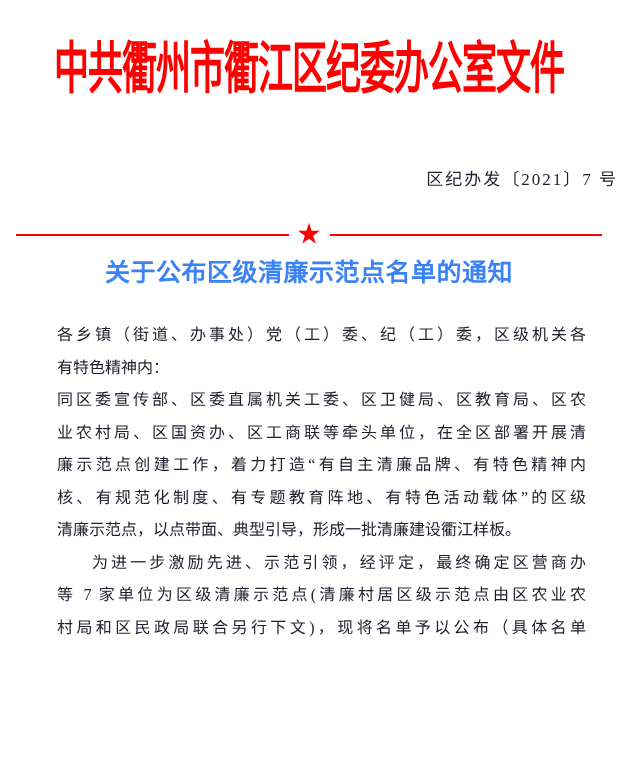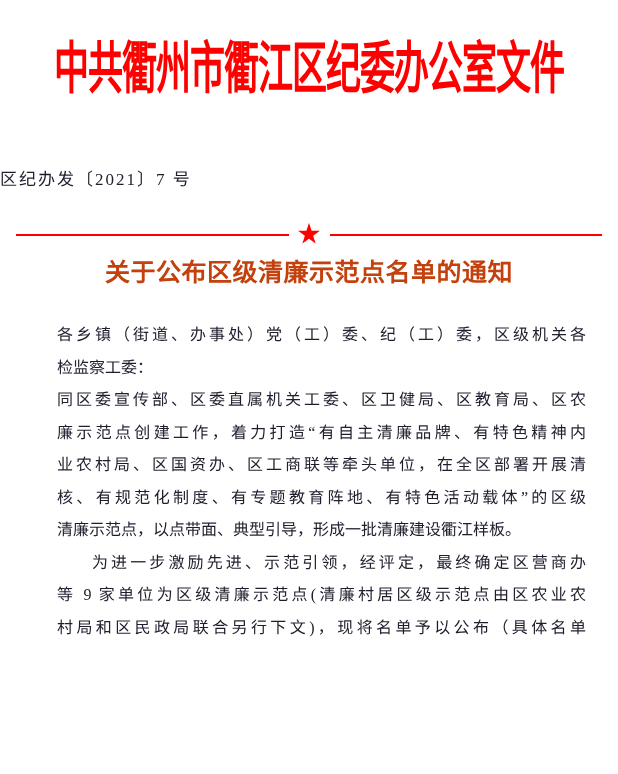--- a/index.html
+++ b/index.html
@@ -27,21 +27,21 @@
     line-height: 40px;
     letter-spacing: -1px;
     transform: scaleY(1.62);
     transform-origin: center top;
     white-space: nowrap;
   }
 
   
   .doc-number {
     margin-top: 88px;
-    text-align: left;
+    text-align: right;
     color: #1e1e2d;
     font-size: 17px;
     line-height: 24px;
     letter-spacing: 2px;
   }
 
   
   .red-rule {
     margin: 30px 16px 0 16px;
     display: flex;
@@ -57,21 +57,21 @@
     color: #ff0000;
     font-size: 23px;
     line-height: 26px;
     padding: 0 9px;
   }
 
   
   .doc-title {
     margin: 8px 0 0 0;
     text-align: center;
-    color: #c2410c;
+    color: #3b82f6;
     font-size: 25px;
     font-weight: bold;
     line-height: 34px;
     letter-spacing: 0.5px;
   }
 
   
   .body {
     margin-top: 29px;
     padding: 0 32px 0 57px;
@@ -106,24 +106,24 @@
   <div class="red-rule">
     <div class="seg"></div>
     <div class="star">★</div>
     <div class="seg"></div>
   </div>
 
   <h1 class="doc-title">关于公布区级清廉示范点名单的通知</h1>
 
   <div class="body">
     <div class="bl j">各乡镇（街道、办事处）党（工）委、纪（工）委，区级机关各</div>
-    <div class="bl">检监察工委：</div>
+    <div class="bl">有特色精神内：</div>
     <div class="bl j">同区委宣传部、区委直属机关工委、区卫健局、区教育局、区农</div>
+    <div class="bl j">业农村局、区国资办、区工商联等牵头单位，在全区部署开展清</div>
     <div class="bl j">廉示范点创建工作，着力打造“有自主清廉品牌、有特色精神内</div>
-    <div class="bl j">业农村局、区国资办、区工商联等牵头单位，在全区部署开展清</div>
     <div class="bl j">核、有规范化制度、有专题教育阵地、有特色活动载体”的区级</div>
     <div class="bl">清廉示范点，以点带面、典型引导，形成一批清廉建设衢江样板。</div>
     <div class="bl j ind">为进一步激励先进、示范引领，经评定，最终确定区营商办</div>
-    <div class="bl j">等 9 家单位为区级清廉示范点(清廉村居区级示范点由区农业农</div>
+    <div class="bl j">等 7 家单位为区级清廉示范点(清廉村居区级示范点由区农业农</div>
     <div class="bl j">村局和区民政局联合另行下文)，现将名单予以公布（具体名单</div>
   </div>
 
 </div>
 
 </body></html>

